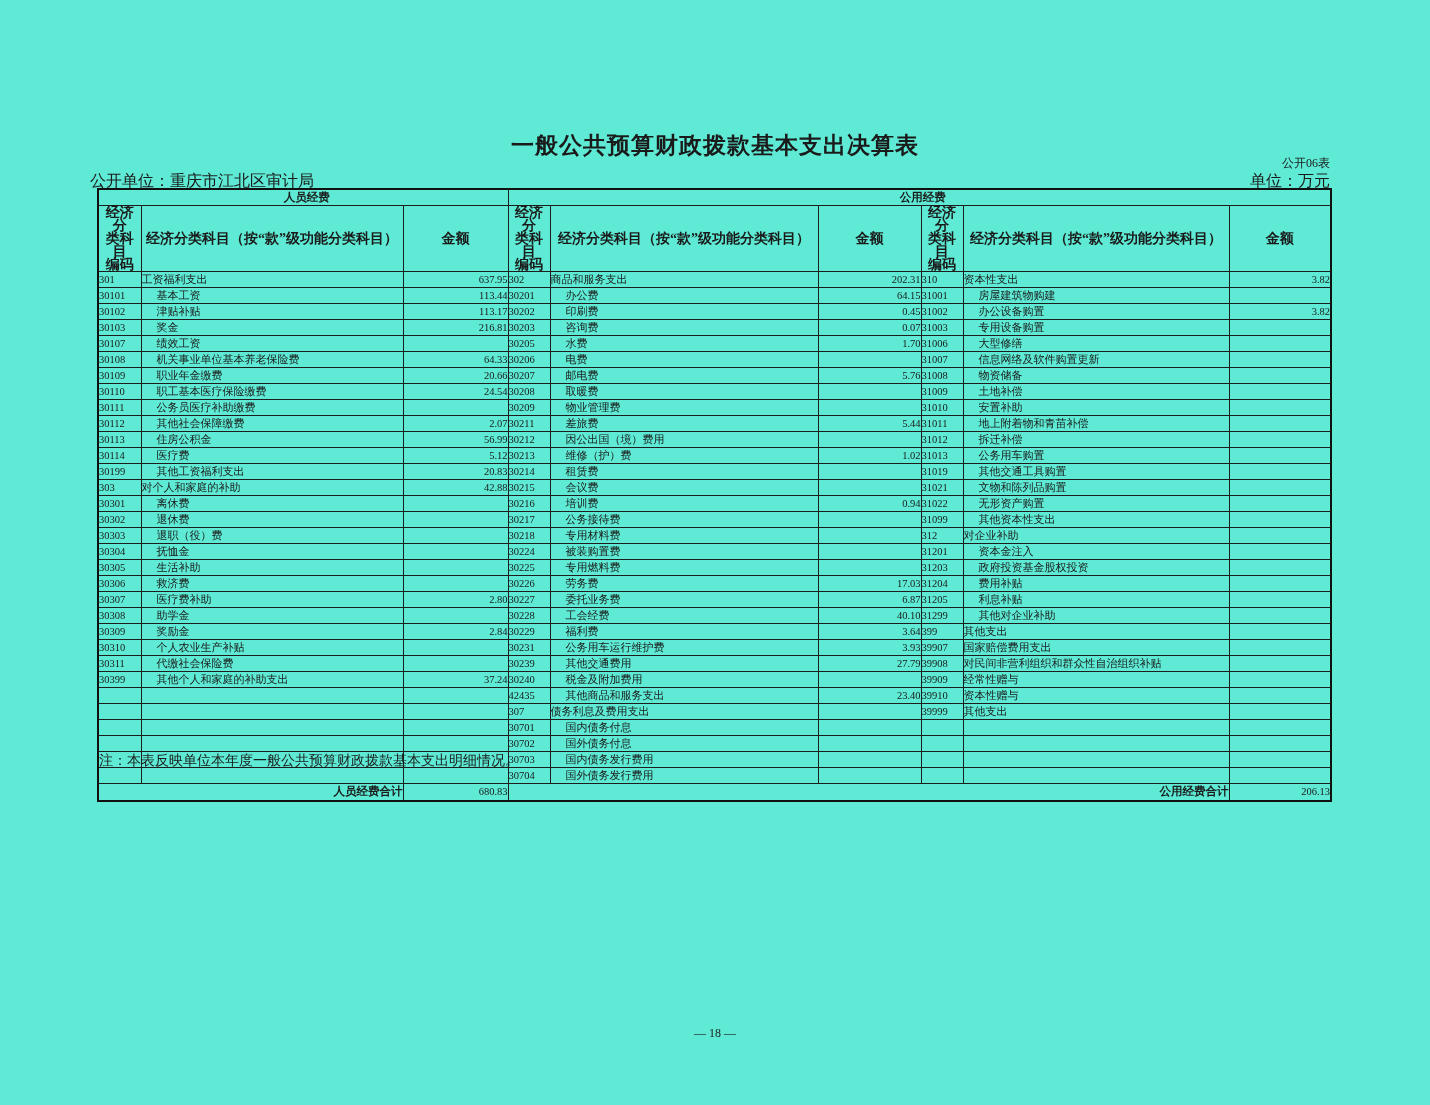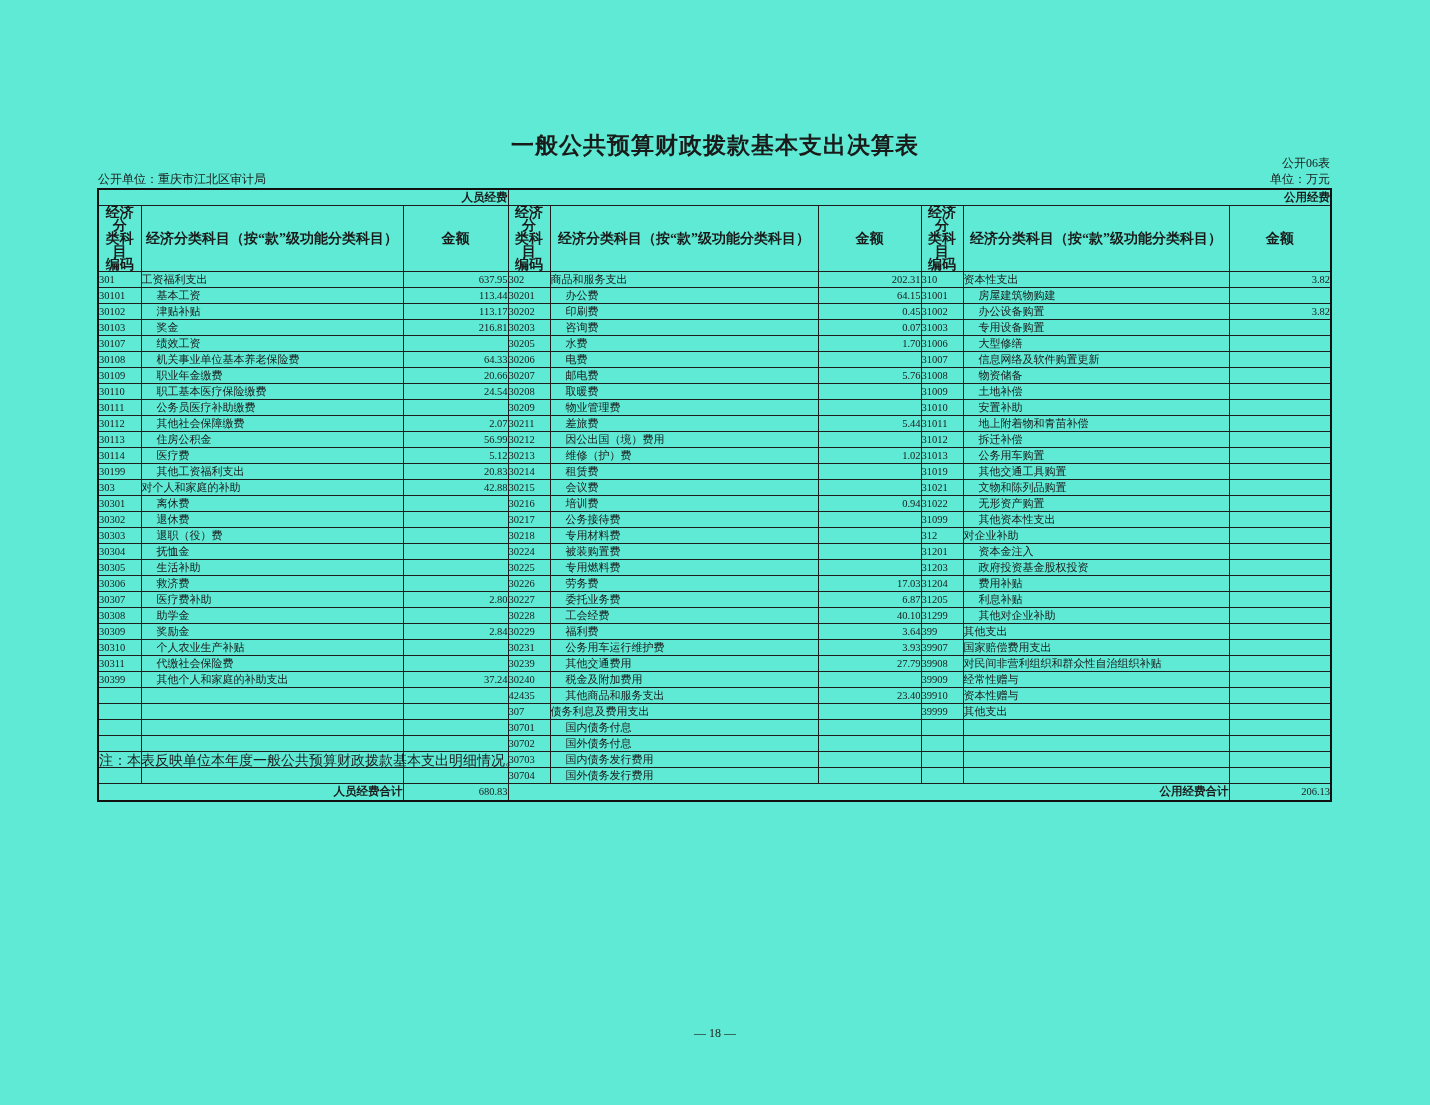--- a/index.html
+++ b/index.html
@@ -15,39 +15,39 @@
     position:absolute;top:130px;left:0;width:100%;
     text-align:center;
     font-family:"Liberation Sans","DejaVu Sans",sans-serif;
     font-weight:bold;font-size:23px;letter-spacing:1px;
   }
   .form-no{
     position:absolute;top:155px;right:100px;
     font-size:12px;
   }
   .meta-row{
-    position:absolute;top:171px;left:98px;right:100px;
-    font-size:12px;
+    position:absolute;top:171px;left:90px;right:100px;
+    font-size:16px;
   }
   .meta-unit{float:left;}
   .meta-measure{float:right;}
   table.fin{
     position:absolute;top:188px;left:97px;
     width:1233px;
     border-collapse:collapse;table-layout:fixed;
     font-size:11px;
   }
   table.fin th, table.fin td{
     border:1px solid #1d1d1d;
     padding:0;overflow:hidden;white-space:nowrap;
     font-weight:normal;
   }
   table.fin{border:2px solid #111;}
   tr.group-hdr{height:15px;}
-  tr.group-hdr th{font-weight:bold;font-size:11.5px;text-align:right;padding-left:7px;}
+  tr.group-hdr th{font-weight:bold;font-size:11.5px;text-align:center;padding-left:7px;}
   tr.col-hdr{height:45px;}
   tr.col-hdr th{font-weight:bold;text-align:center;font-size:14px;line-height:13px;white-space:normal;}
   tr.data-row{height:14.7px;}
   td.code{padding-left:3px;font-size:10.5px;}
   td.name{padding-left:4px;font-size:11px;}
   td.name.ind{padding-left:15px;}
   td.amt{text-align:right;padding-right:3px;font-size:10.5px;}
   tr.total-row{height:17px;}
   tr.total-row td.lbl{font-weight:bold;text-align:right;font-size:11.5px;}
   tr.total-row td.amt{font-size:10.5px;}

